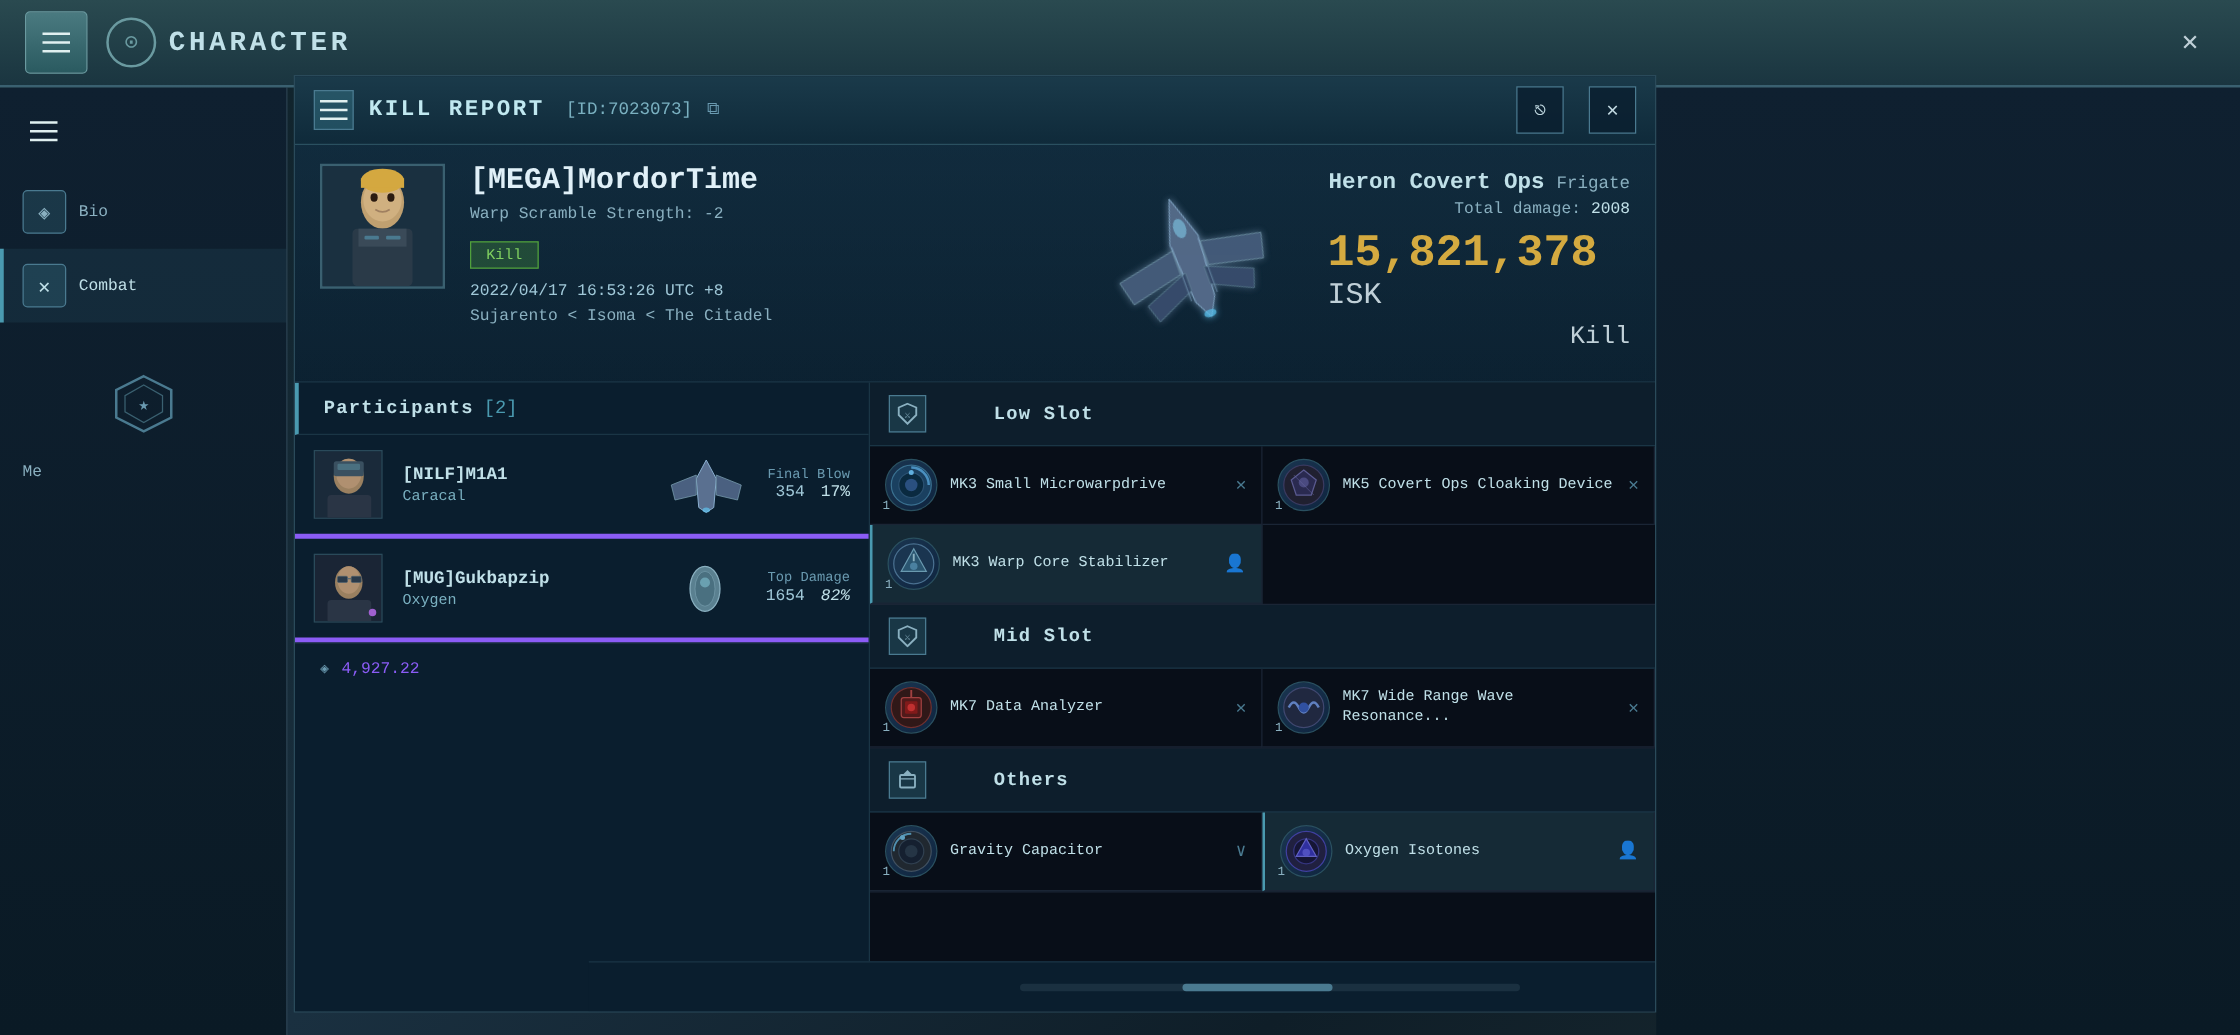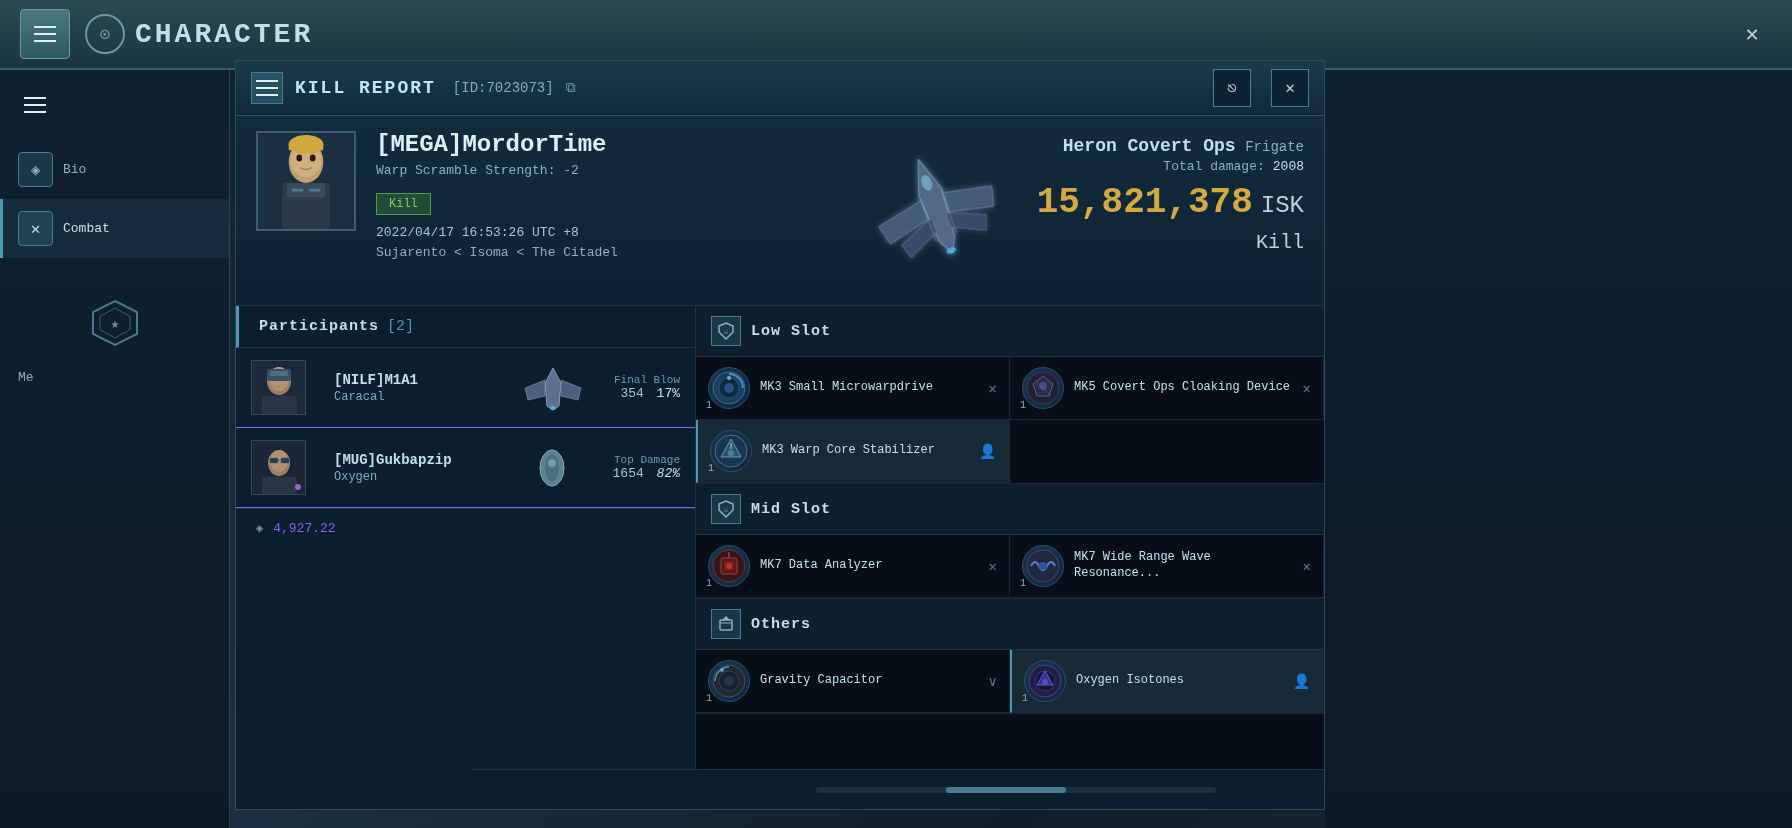--- a/index.html
+++ b/index.html
@@ -53,21 +53,21 @@
       width: 40px; height: 40px;
       border: 2px solid #6a9aa0;
       border-radius: 50%;
       display: flex; align-items: center; justify-content: center;
       margin-right: 10px;
       color: #6a9aa0;
       font-size: 18px;
     }
 
     .top-title {
-      font-size: 28px;
+      font-size: 22px;
       color: #c0e0e8;
       letter-spacing: 3px;
       font-weight: bold;
     }
 
     .close-x {
       margin-left: auto;
       width: 40px; height: 40px;
       display: flex; align-items: center; justify-content: center;
       color: #c0d0d8;
@@ -332,24 +332,24 @@
       letter-spacing: 1px;
     }
 
     .participants-count {
       color: #4a9ab0;
       font-size: 15px;
     }
 
     .participant-item {
       padding: 12px 15px;
-      border-bottom: 1px solid #8b5cf6;
+      border-bottom: 4px solid #8b5cf6;
       display: flex;
       align-items: center;
-      gap: 28px;
+      gap: 16px;
       cursor: pointer;
     }
 
     .participant-avatar {
       width: 55px; height: 55px;
       border: 1px solid #2a4a5a;
       background: #1a3040;
       flex-shrink: 0;
       position: relative;
       overflow: hidden;
@@ -418,20 +418,21 @@
       display: flex; align-items: center; justify-content: center;
       font-size: 14px;
       color: #8ab0c0;
     }
 
     .slot-title {
       font-size: 15px;
       color: #c0e0e8;
       letter-spacing: 1px;
       font-weight: bold;
+      margin-left: 44px;
     }
 
     .equipment-grid {
       display: grid;
       grid-template-columns: 1fr 1fr;
     }
 
     .equipment-item {
       padding: 10px 12px;
       border-right: 1px solid #1a2535;
@@ -529,21 +530,21 @@
     .dot-purple {
       width: 6px; height: 6px;
       background: #a060d0;
       border-radius: 50%;
       position: absolute;
       bottom: 4px; right: 4px;
     }
 
     
     .isk-row {
-      display: flex; align-items: baseline; justify-content: flex-end; margin-top: 3px;
+      display: flex; align-items: baseline; justify-content: flex-end; margin-top: 3px; flex-direction: column;
     }
 
     
     .damage-row {
       display: flex; align-items: center; justify-content: flex-end; gap: 8px; margin-top: 3px;
     }
 
     .scrollable::-webkit-scrollbar { width: 6px; }
     .scrollable::-webkit-scrollbar-track { background: #0a1525; }
     .scrollable::-webkit-scrollbar-thumb { background: #2a4a5a; border-radius: 3px; }

